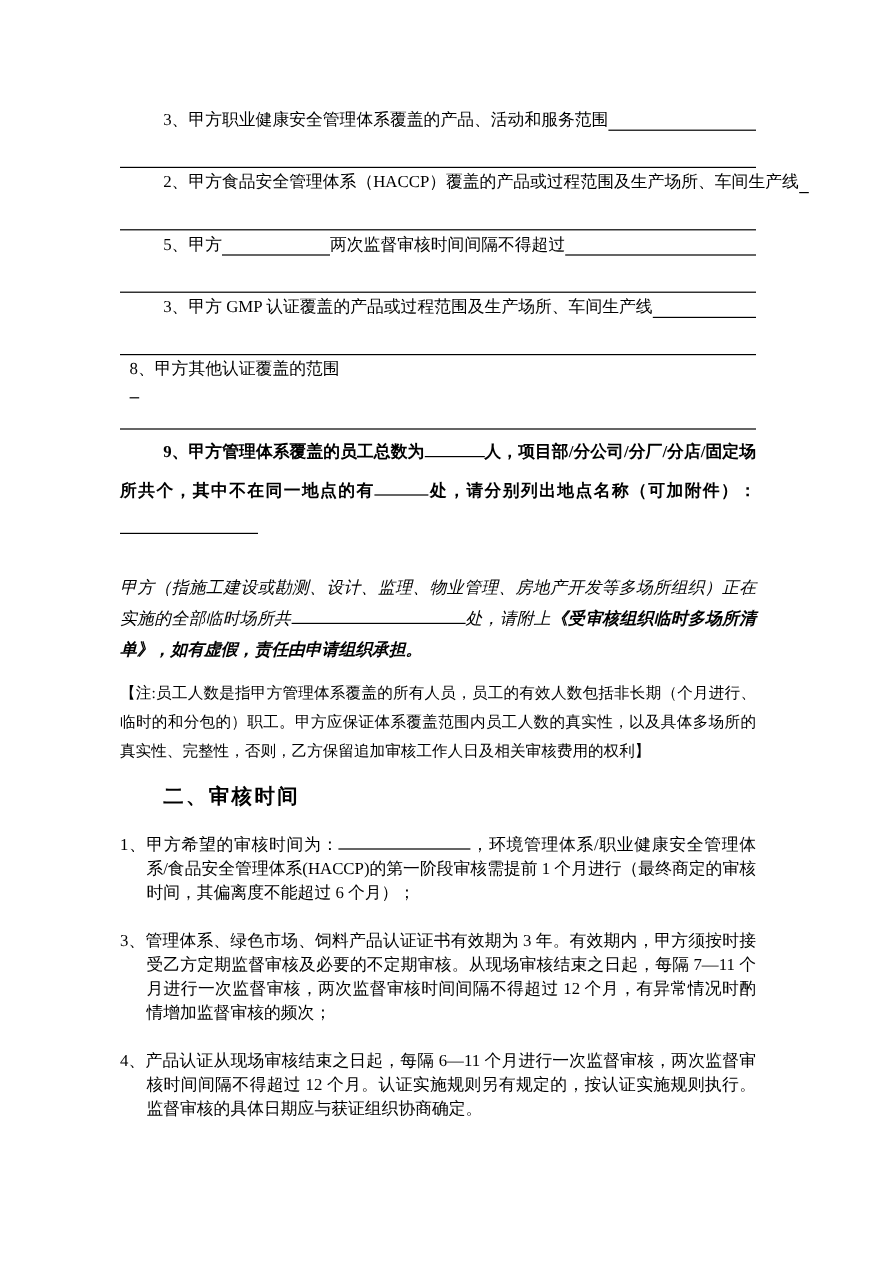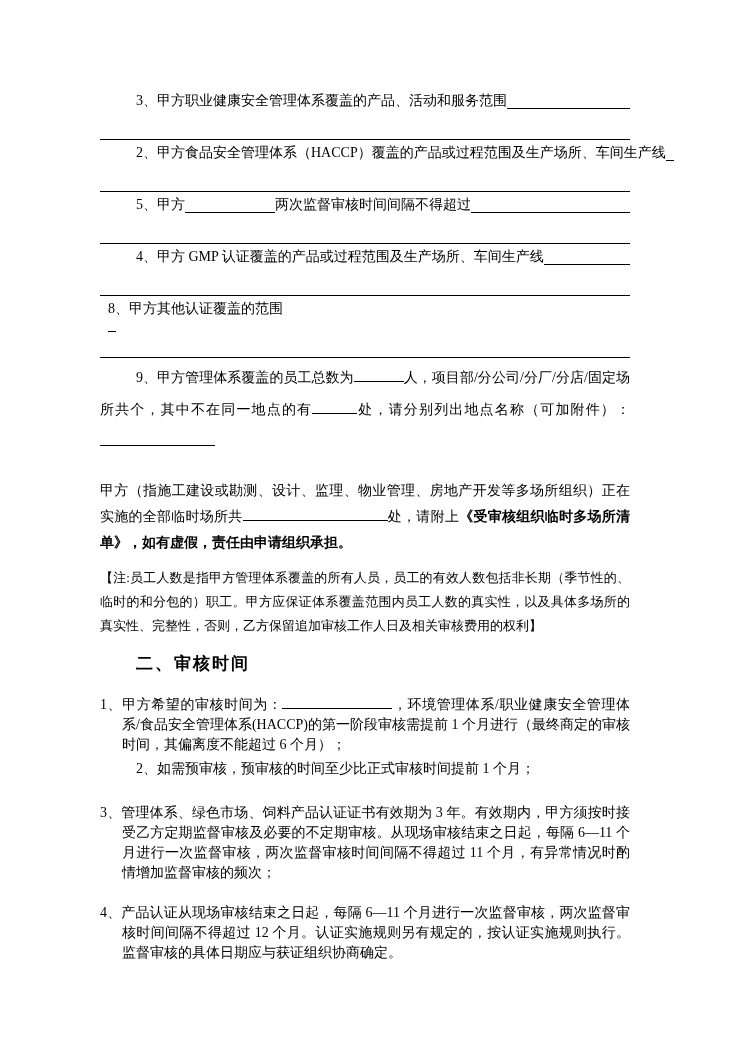--- a/index.html
+++ b/index.html
@@ -18,22 +18,22 @@
   .indent { padding-left:36px; }
   .small-indent { padding-left:8px;flex-direction:column; }
   .blank-fill { flex:1 1 10px; border-bottom:1px solid #000; height:21px; align-self:flex-start; min-width:8px; }
   .blank-mid { display:inline-block; width:90px; border-bottom:1px solid #000; height:21px; align-self:flex-start; }
   .rule { height:26px; border-bottom:1px solid #000; }
   
   .iblank { display:inline-block; border-bottom:1px solid #000; height:13px; }
   .w50 { width:50px; } .w45 { width:45px; } .w115 { width:115px; }
   .w145 { width:145px; } .w110 { width:110px; }
   
-  .p9 { line-height:32px; text-align:justify; text-indent:36px; margin-top:4px; margin-bottom:8px; }
-  .ptemp { line-height:26px; text-align:justify; margin-top:20px; }
+  .p9 { line-height:32px; text-align:justify; text-indent:36px; margin-top:4px; margin-bottom:8px;font-weight:bold; }
+  .ptemp { line-height:26px; text-align:justify; margin-top:20px;font-style:italic; }
   .bold { font-weight:bold; }
   .note { line-height:24px; font-size:13px; text-align:justify; margin-top:10px; }
   .sec-title { font-weight:bold; font-size:17px; padding-left:36px; margin:14px 0 10px 0; letter-spacing:2px; }
   .sec-item { line-height:20px; text-align:justify; padding-left:22px; text-indent:-22px;margin-top:20px; }
   .sec-item-single { line-height:28px; padding-left:36px; }
 </style>
 </head>
 <body>
 
 <div class="page">
@@ -59,44 +59,43 @@
       <span class="txt">5、甲方</span>
       <span class="blank-mid"></span>
       <span class="txt">两次监督审核时间间隔不得超过</span>
       <span class="blank-fill"></span>
     </div>
     <div class="rule"></div>
   </div>
 
   <div class="fill-block">
     <div class="fill-line indent">
-      <span class="txt">4、甲方 GMP 认证覆盖的产品或过程范围及生产场所、车间生产线</span>
+      <span class="txt">3、甲方 GMP 认证覆盖的产品或过程范围及生产场所、车间生产线</span>
       <span class="blank-fill"></span>
     </div>
     <div class="rule"></div>
   </div>
 
 
   <div class="fill-block">
     <div class="fill-line small-indent">
       <span class="txt">8、甲方其他认证覆盖的范围</span>
       <span class="blank-fill"></span>
     </div>
     <div class="rule"></div>
   </div>
 
   <p class="p9"><span>9、甲方管理体系覆盖的员工总数为</span><span class="iblank w50"></span><span>人，项目部/分公司/分厂/分店/固定场所共个，其中不在同一地点的有</span><span class="iblank w45"></span><span>处，请分别列出地点名称（可加附件）：</span><span class="iblank w115"></span></p>
 
   <p class="ptemp"><span>甲方（指施工建设或勘测、设计、监理、物业管理、房地产开发等多场所组织）正在实施的全部临时场所共</span><span class="iblank w145"></span><span>处，请附上</span><span class="bold">《受审核组织临时多场所清单》，如有虚假，责任由申请组织承担。</span></p>
 
-  <p class="note">【注:员工人数是指甲方管理体系覆盖的所有人员，员工的有效人数包括非长期（季节性的、临时的和分包的）职工。甲方应保证体系覆盖范围内员工人数的真实性，以及具体多场所的真实性、完整性，否则，乙方保留追加审核工作人日及相关审核费用的权利】</p>
+  <p class="note">【注:员工人数是指甲方管理体系覆盖的所有人员，员工的有效人数包括非长期（个月进行、临时的和分包的）职工。甲方应保证体系覆盖范围内员工人数的真实性，以及具体多场所的真实性、完整性，否则，乙方保留追加审核工作人日及相关审核费用的权利】</p>
 
   <h2 class="sec-title">二、审核时间</h2>
 
   <p class="sec-item"><span>1、甲方希望的审核时间为：</span><span class="iblank w110"></span><span>，环境管理体系/职业健康安全管理体系/食品安全管理体系(HACCP)的第一阶段审核需提前 1 个月进行（最终商定的审核时间，其偏离度不能超过 6 个月）；</span></p>
 
-  <p class="sec-item-single">2、如需预审核，预审核的时间至少比正式审核时间提前 1 个月；</p>
 
-  <p class="sec-item">3、管理体系、绿色市场、饲料产品认证证书有效期为 3 年。有效期内，甲方须按时接受乙方定期监督审核及必要的不定期审核。从现场审核结束之日起，每隔 6—11 个月进行一次监督审核，两次监督审核时间间隔不得超过 11 个月，有异常情况时酌情增加监督审核的频次；</p>
+  <p class="sec-item">3、管理体系、绿色市场、饲料产品认证证书有效期为 3 年。有效期内，甲方须按时接受乙方定期监督审核及必要的不定期审核。从现场审核结束之日起，每隔 7—11 个月进行一次监督审核，两次监督审核时间间隔不得超过 12 个月，有异常情况时酌情增加监督审核的频次；</p>
 
   <p class="sec-item">4、产品认证从现场审核结束之日起，每隔 6—11 个月进行一次监督审核，两次监督审核时间间隔不得超过 12 个月。认证实施规则另有规定的，按认证实施规则执行。监督审核的具体日期应与获证组织协商确定。</p>
 
 </div>
 
 </body></html>

